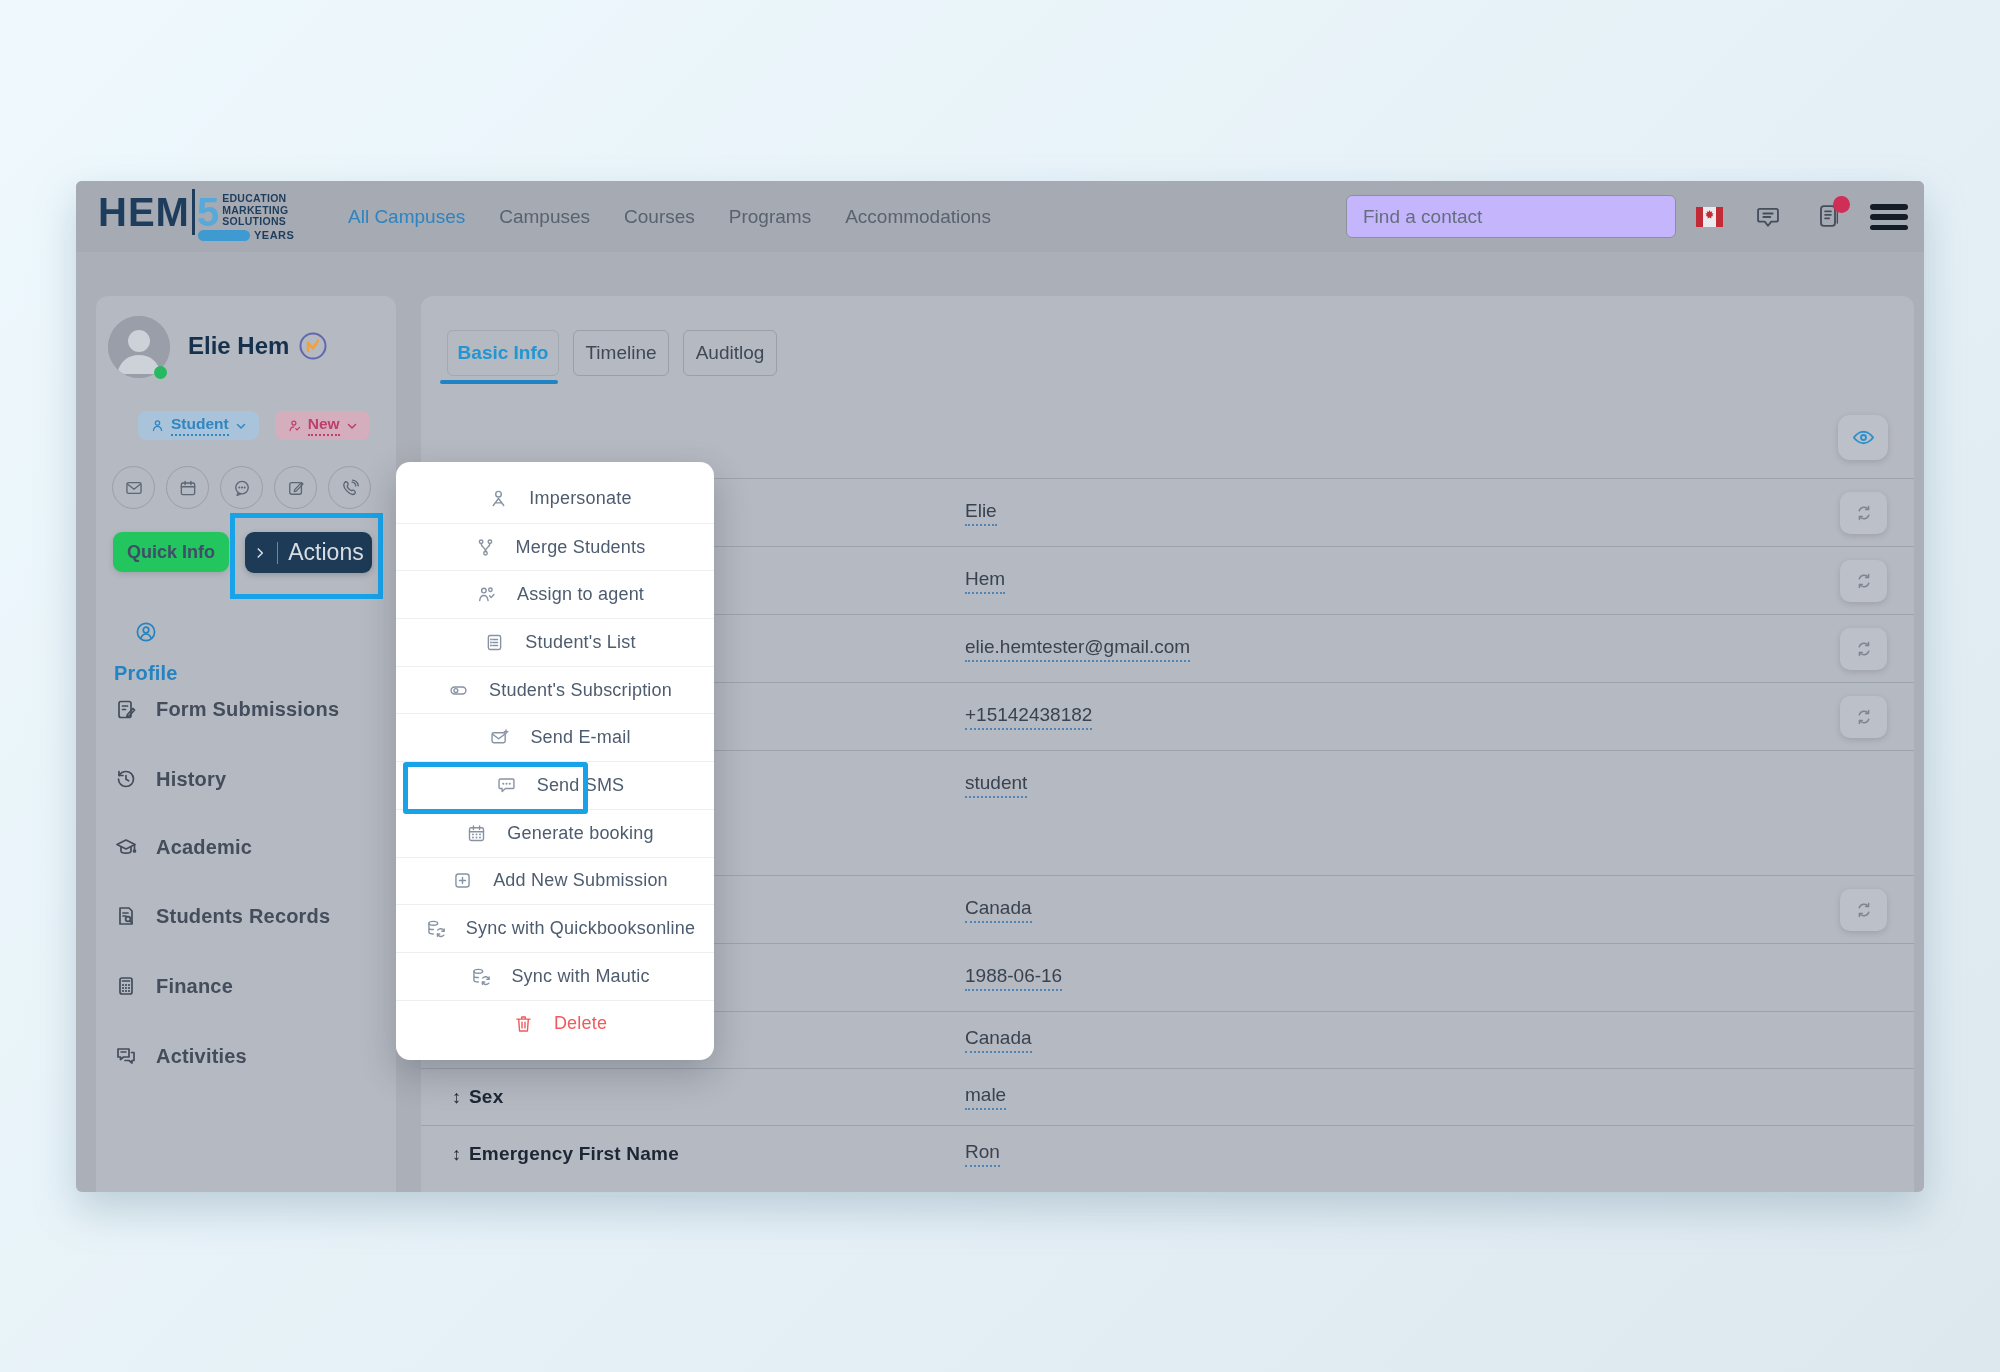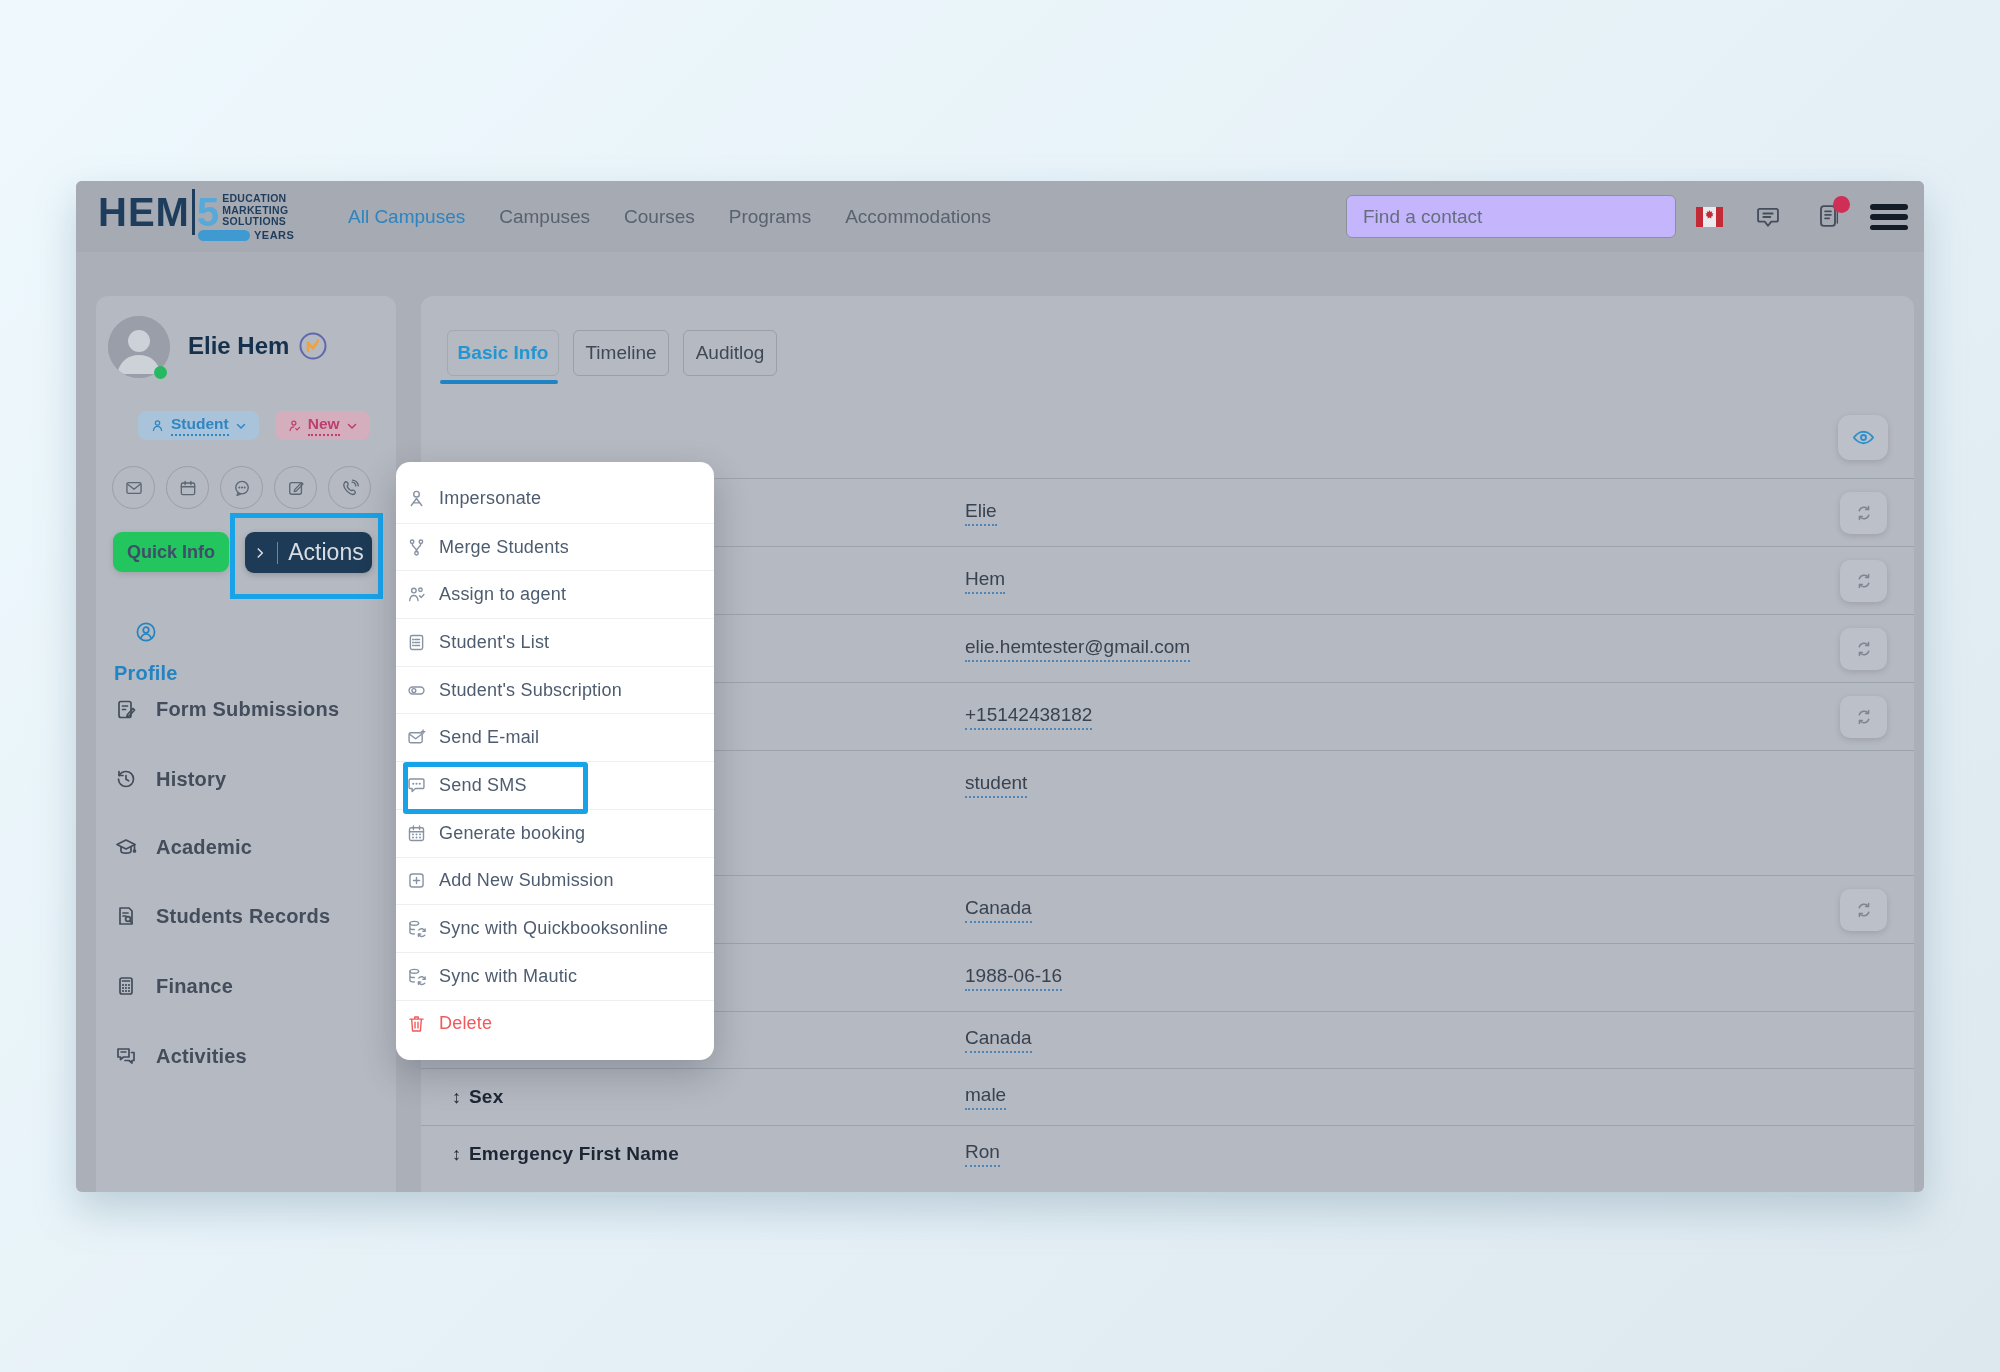--- a/index.html
+++ b/index.html
@@ -81,21 +81,21 @@
   .frow .updown { font-size:18px; color:#232b38; cursor:pointer; }
   .frow .ltext { font-size:19px; font-weight:bold; color:#1d2634; letter-spacing:.2px; }
   .frow .fvalue { position:absolute; left:544px; top:50%; transform:translateY(-50%);
      font-size:19px; color:#39434f; border-bottom:2px dotted rgba(45,115,178,.75); padding-bottom:2px; cursor:pointer; }
   .sync-btn { position:absolute; left:1419px; top:50%; transform:translateY(-50%); width:47px; height:42px; border-radius:10px;
      background:#bcc0c8; box-shadow:0 2px 6px rgba(0,0,0,.13); display:flex; align-items:center; justify-content:center; color:#7e8692; cursor:pointer; }
   .sync-btn .icon { width:20px; height:20px; }
   
   .dropdown { position:absolute; left:320px; top:281px; width:318px; height:598px; background:#ffffff; border-radius:14px;
      box-shadow:0 14px 36px rgba(20,30,50,.24); padding:13px 0; display:flex; flex-direction:column; z-index:5; }
-  .dd-item { height:47.7px; flex:none; display:flex; align-items:center; gap:12px; padding-left:10px; cursor:pointer; }
+  .dd-item { height:47.7px; flex:none; display:flex; align-items:center; gap:20px; padding-left:10px; cursor:pointer;justify-content:center; }
   .dd-item + .dd-item { border-top:1px solid #edf0f3; }
   .dd-item .icon { width:21px; height:21px; color:#8793a3; flex:none; }
   .dd-item .dlbl { font-size:18px; color:#4e5c70; letter-spacing:.2px; white-space:nowrap; }
   .dd-item.danger .icon, .dd-item.danger .dlbl { color:#f05a5c; }
   .sms-hl { position:absolute; left:7px; top:300px; width:185px; height:52px; border:5px solid #18a3e8; border-radius:3px; pointer-events:none; }
   .icon svg { width:100%; height:100%; display:block; }
 </style>
 </head>
 <body>
 

